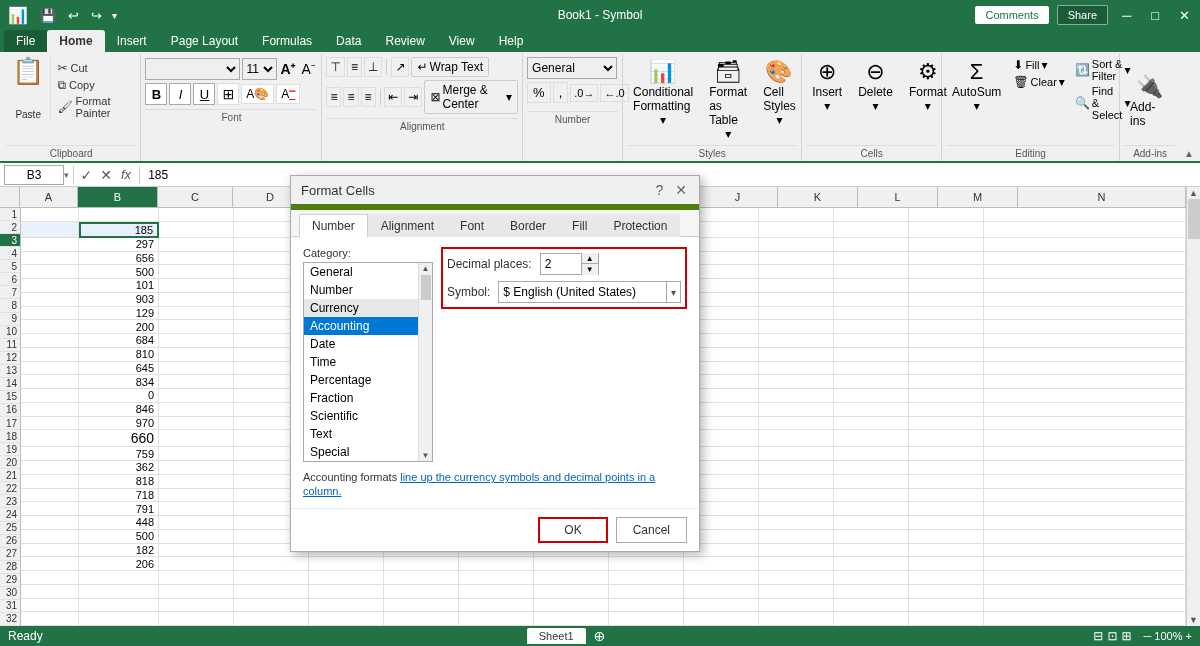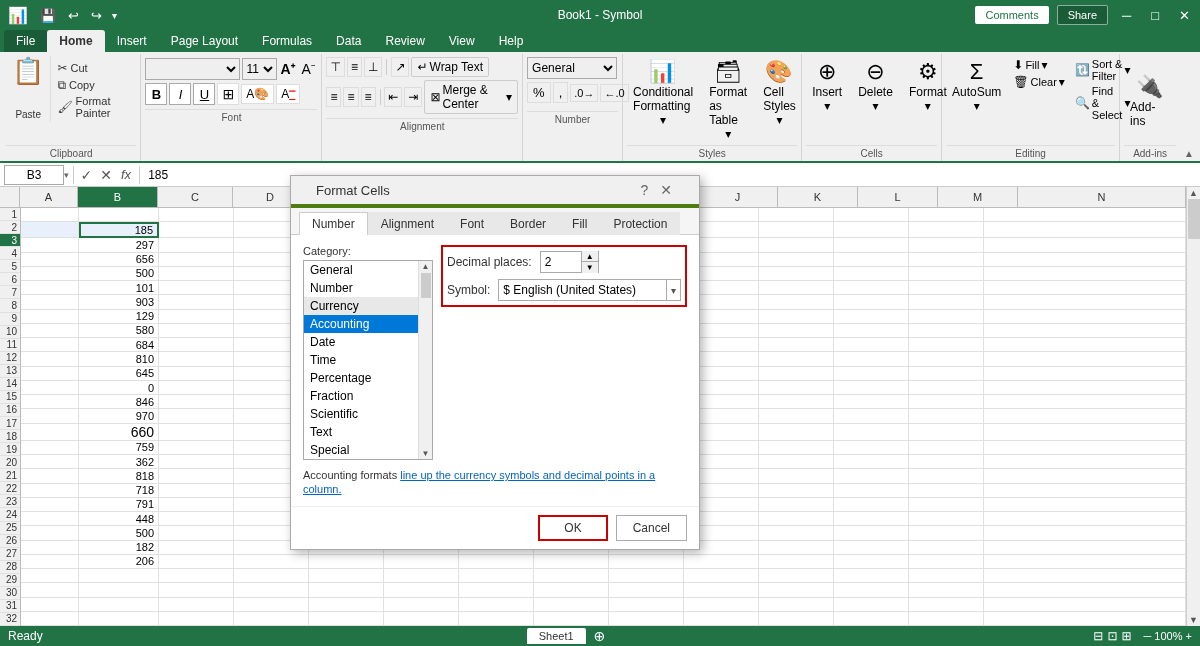--- a/index.html
+++ b/index.html
@@ -1,21 +1,21 @@
 <!DOCTYPE html>
 <html><head>
   <meta charset="utf-8">
   <style>
     * { box-sizing: border-box; margin: 0; padding: 0; font-family: 'Segoe UI', Arial, sans-serif; font-size: 12px; }
     body { background: #f0f0f0; overflow: hidden; width: 1200px; height: 646px; }
 
     
     .dialog-overlay { position: fixed; top: 0; left: 0; width: 100%; height: 100%; display: flex; align-items: center; justify-content: center; z-index: 100; }
     .dialog { background: white; border: 1px solid #aaa; box-shadow: 3px 3px 10px rgba(0,0,0,0.3); width: 410px; }
-    .dialog-title-bar { background: #f0f0f0; border-bottom: 4px solid #4d7c0f; padding: 6px 25px; display: flex; justify-content: space-between; align-items: center; }
+    .dialog-title-bar { background: #f0f0f0; border-bottom: 6px solid #4d7c0f; padding: 6px 10px; display: flex; justify-content: space-between; align-items: center; }
     .dialog-close { cursor: pointer; font-size: 14px; color: #666; background: none; border: none; padding: 0 2px; }
     .dialog-help { cursor: pointer; font-size: 14px; color: #666; background: none; border: none; padding: 0 4px; }
     .dialog-tabs { display: flex; border-bottom: 1px solid #ccc; padding: 4px 8px 0; background: #f5f5f5; gap: 0; }
     .dialog-tab { padding: 4px 12px; font-size: 12px; cursor: pointer; border: 1px solid transparent; border-bottom: none; margin-bottom: -1px; background: #e8e8e8; color: #333; }
     .dialog-tab.active { background: white; border-color: #ccc; border-bottom-color: white; z-index: 1; }
     .dialog-body { padding: 10px 12px; }
     .dialog-section { display: flex; gap: 8px; }
     .category-section { width: 130px; }
     .category-label { font-size: 11px; color: #333; margin-bottom: 3px; }
     .category-list { border: 1px solid #aaa; height: 200px; overflow-y: auto; font-size: 12px; }
@@ -422,21 +422,21 @@
                 <div style="width: 75px; min-width: 75px; border-right: 1px solid rgb(224, 224, 224); border-bottom: 1px solid rgb(224, 224, 224); display: flex; align-items: center; padding: 0px 4px; font-size: 11px; cursor: pointer;"></div>
                 <div style="width: 75px; min-width: 75px; border-right: 1px solid rgb(224, 224, 224); border-bottom: 1px solid rgb(224, 224, 224); display: flex; align-items: center; padding: 0px 4px; font-size: 11px; cursor: pointer;"></div>
                 <div style="width: 75px; min-width: 75px; border-right: 1px solid rgb(224, 224, 224); border-bottom: 1px solid rgb(224, 224, 224); display: flex; align-items: center; padding: 0px 4px; font-size: 11px; cursor: pointer;"></div>
                 <div style="width: 75px; min-width: 75px; border-right: 1px solid rgb(224, 224, 224); border-bottom: 1px solid rgb(224, 224, 224); display: flex; align-items: center; padding: 0px 4px; font-size: 11px; cursor: pointer;"></div>
                 <div style="width: 75px; min-width: 75px; border-right: 1px solid rgb(224, 224, 224); border-bottom: 1px solid rgb(224, 224, 224); display: flex; align-items: center; padding: 0px 4px; font-size: 11px; cursor: pointer;"></div>
                 <div style="width: 75px; min-width: 75px; border-right: 1px solid rgb(224, 224, 224); border-bottom: 1px solid rgb(224, 224, 224); display: flex; align-items: center; padding: 0px 4px; font-size: 11px; cursor: pointer;"></div>
                 <div style="flex: 1 1 0%; border-right: 1px solid rgb(224, 224, 224); border-bottom: 1px solid rgb(224, 224, 224); display: flex; align-items: center; padding: 0px 4px; font-size: 11px; cursor: pointer;"></div>
               </div>
               <div style="display: flex; height: 20px;">
                 <div style="width: 58px; min-width: 58px; border-right: 1px solid rgb(224, 224, 224); border-bottom: 1px solid rgb(224, 224, 224); display: flex; align-items: center; padding: 0px 4px; font-size: 11px;"></div>
-                <div style="width: 80px; min-width: 80px; border-right: 1px solid rgb(224, 224, 224); border-bottom: 1px solid rgb(224, 224, 224); display: flex; align-items: center; padding: 0px 4px; font-size: 11px; cursor: pointer; justify-content: flex-end;">580</div>
+                <div style="width: 80px; min-width: 80px; border-right: 1px solid rgb(224, 224, 224); border-bottom: 1px solid rgb(224, 224, 224); display: flex; align-items: center; padding: 0px 4px; font-size: 11px; cursor: pointer; justify-content: flex-end;">200</div>
                 <div style="width: 75px; min-width: 75px; border-right: 1px solid rgb(224, 224, 224); border-bottom: 1px solid rgb(224, 224, 224); display: flex; align-items: center; padding: 0px 4px; font-size: 11px; cursor: pointer;"></div>
                 <div style="width: 75px; min-width: 75px; border-right: 1px solid rgb(224, 224, 224); border-bottom: 1px solid rgb(224, 224, 224); display: flex; align-items: center; padding: 0px 4px; font-size: 11px; cursor: pointer;"></div>
                 <div style="width: 75px; min-width: 75px; border-right: 1px solid rgb(224, 224, 224); border-bottom: 1px solid rgb(224, 224, 224); display: flex; align-items: center; padding: 0px 4px; font-size: 11px; cursor: pointer;"></div>
                 <div style="width: 75px; min-width: 75px; border-right: 1px solid rgb(224, 224, 224); border-bottom: 1px solid rgb(224, 224, 224); display: flex; align-items: center; padding: 0px 4px; font-size: 11px; cursor: pointer;"></div>
                 <div style="width: 75px; min-width: 75px; border-right: 1px solid rgb(224, 224, 224); border-bottom: 1px solid rgb(224, 224, 224); display: flex; align-items: center; padding: 0px 4px; font-size: 11px; cursor: pointer;"></div>
                 <div style="width: 75px; min-width: 75px; border-right: 1px solid rgb(224, 224, 224); border-bottom: 1px solid rgb(224, 224, 224); display: flex; align-items: center; padding: 0px 4px; font-size: 11px; cursor: pointer;"></div>
                 <div style="width: 75px; min-width: 75px; border-right: 1px solid rgb(224, 224, 224); border-bottom: 1px solid rgb(224, 224, 224); display: flex; align-items: center; padding: 0px 4px; font-size: 11px; cursor: pointer;"></div>
                 <div style="width: 75px; min-width: 75px; border-right: 1px solid rgb(224, 224, 224); border-bottom: 1px solid rgb(224, 224, 224); display: flex; align-items: center; padding: 0px 4px; font-size: 11px; cursor: pointer;"></div>
                 <div style="width: 75px; min-width: 75px; border-right: 1px solid rgb(224, 224, 224); border-bottom: 1px solid rgb(224, 224, 224); display: flex; align-items: center; padding: 0px 4px; font-size: 11px; cursor: pointer;"></div>
                 <div style="width: 75px; min-width: 75px; border-right: 1px solid rgb(224, 224, 224); border-bottom: 1px solid rgb(224, 224, 224); display: flex; align-items: center; padding: 0px 4px; font-size: 11px; cursor: pointer;"></div>
@@ -471,20 +471,36 @@
                 <div style="width: 75px; min-width: 75px; border-right: 1px solid rgb(224, 224, 224); border-bottom: 1px solid rgb(224, 224, 224); display: flex; align-items: center; padding: 0px 4px; font-size: 11px; cursor: pointer;"></div>
                 <div style="width: 75px; min-width: 75px; border-right: 1px solid rgb(224, 224, 224); border-bottom: 1px solid rgb(224, 224, 224); display: flex; align-items: center; padding: 0px 4px; font-size: 11px; cursor: pointer;"></div>
                 <div style="width: 75px; min-width: 75px; border-right: 1px solid rgb(224, 224, 224); border-bottom: 1px solid rgb(224, 224, 224); display: flex; align-items: center; padding: 0px 4px; font-size: 11px; cursor: pointer;"></div>
                 <div style="width: 75px; min-width: 75px; border-right: 1px solid rgb(224, 224, 224); border-bottom: 1px solid rgb(224, 224, 224); display: flex; align-items: center; padding: 0px 4px; font-size: 11px; cursor: pointer;"></div>
                 <div style="width: 75px; min-width: 75px; border-right: 1px solid rgb(224, 224, 224); border-bottom: 1px solid rgb(224, 224, 224); display: flex; align-items: center; padding: 0px 4px; font-size: 11px; cursor: pointer;"></div>
                 <div style="flex: 1 1 0%; border-right: 1px solid rgb(224, 224, 224); border-bottom: 1px solid rgb(224, 224, 224); display: flex; align-items: center; padding: 0px 4px; font-size: 11px; cursor: pointer;"></div>
               </div>
               <div style="display: flex; height: 20px;">
                 <div style="width: 58px; min-width: 58px; border-right: 1px solid rgb(224, 224, 224); border-bottom: 1px solid rgb(224, 224, 224); display: flex; align-items: center; padding: 0px 4px; font-size: 11px;"></div>
                 <div style="width: 80px; min-width: 80px; border-right: 1px solid rgb(224, 224, 224); border-bottom: 1px solid rgb(224, 224, 224); display: flex; align-items: center; padding: 0px 4px; font-size: 11px; cursor: pointer; justify-content: flex-end;">645</div>
+                <div style="width: 75px; min-width: 75px; border-right: 1px solid rgb(224, 224, 224); border-bottom: 1px solid rgb(224, 224, 224); display: flex; align-items: center; padding: 0px 4px; font-size: 11px; cursor: pointer;"></div>
+                <div style="width: 75px; min-width: 75px; border-right: 1px solid rgb(224, 224, 224); border-bottom: 1px solid rgb(224, 224, 224); display: flex; align-items: center; padding: 0px 4px; font-size: 11px; cursor: pointer;"></div>
+                <div style="width: 75px; min-width: 75px; border-right: 1px solid rgb(224, 224, 224); border-bottom: 1px solid rgb(224, 224, 224); display: flex; align-items: center; padding: 0px 4px; font-size: 11px; cursor: pointer;"></div>
+                <div style="width: 75px; min-width: 75px; border-right: 1px solid rgb(224, 224, 224); border-bottom: 1px solid rgb(224, 224, 224); display: flex; align-items: center; padding: 0px 4px; font-size: 11px; cursor: pointer;"></div>
+                <div style="width: 75px; min-width: 75px; border-right: 1px solid rgb(224, 224, 224); border-bottom: 1px solid rgb(224, 224, 224); display: flex; align-items: center; padding: 0px 4px; font-size: 11px; cursor: pointer;"></div>
+                <div style="width: 75px; min-width: 75px; border-right: 1px solid rgb(224, 224, 224); border-bottom: 1px solid rgb(224, 224, 224); display: flex; align-items: center; padding: 0px 4px; font-size: 11px; cursor: pointer;"></div>
+                <div style="width: 75px; min-width: 75px; border-right: 1px solid rgb(224, 224, 224); border-bottom: 1px solid rgb(224, 224, 224); display: flex; align-items: center; padding: 0px 4px; font-size: 11px; cursor: pointer;"></div>
+                <div style="width: 75px; min-width: 75px; border-right: 1px solid rgb(224, 224, 224); border-bottom: 1px solid rgb(224, 224, 224); display: flex; align-items: center; padding: 0px 4px; font-size: 11px; cursor: pointer;"></div>
+                <div style="width: 75px; min-width: 75px; border-right: 1px solid rgb(224, 224, 224); border-bottom: 1px solid rgb(224, 224, 224); display: flex; align-items: center; padding: 0px 4px; font-size: 11px; cursor: pointer;"></div>
+                <div style="width: 75px; min-width: 75px; border-right: 1px solid rgb(224, 224, 224); border-bottom: 1px solid rgb(224, 224, 224); display: flex; align-items: center; padding: 0px 4px; font-size: 11px; cursor: pointer;"></div>
+                <div style="width: 75px; min-width: 75px; border-right: 1px solid rgb(224, 224, 224); border-bottom: 1px solid rgb(224, 224, 224); display: flex; align-items: center; padding: 0px 4px; font-size: 11px; cursor: pointer;"></div>
+                <div style="flex: 1 1 0%; border-right: 1px solid rgb(224, 224, 224); border-bottom: 1px solid rgb(224, 224, 224); display: flex; align-items: center; padding: 0px 4px; font-size: 11px; cursor: pointer;"></div>
+              </div>
+              <div style="display: flex; height: 20px;">
+                <div style="width: 58px; min-width: 58px; border-right: 1px solid rgb(224, 224, 224); border-bottom: 1px solid rgb(224, 224, 224); display: flex; align-items: center; padding: 0px 4px; font-size: 11px;"></div>
+                <div style="width: 80px; min-width: 80px; border-right: 1px solid rgb(224, 224, 224); border-bottom: 1px solid rgb(224, 224, 224); display: flex; align-items: center; padding: 0px 4px; font-size: 11px; cursor: pointer; justify-content: flex-end;">834</div>
                 <div style="width: 75px; min-width: 75px; border-right: 1px solid rgb(224, 224, 224); border-bottom: 1px solid rgb(224, 224, 224); display: flex; align-items: center; padding: 0px 4px; font-size: 11px; cursor: pointer;"></div>
                 <div style="width: 75px; min-width: 75px; border-right: 1px solid rgb(224, 224, 224); border-bottom: 1px solid rgb(224, 224, 224); display: flex; align-items: center; padding: 0px 4px; font-size: 11px; cursor: pointer;"></div>
                 <div style="width: 75px; min-width: 75px; border-right: 1px solid rgb(224, 224, 224); border-bottom: 1px solid rgb(224, 224, 224); display: flex; align-items: center; padding: 0px 4px; font-size: 11px; cursor: pointer;"></div>
                 <div style="width: 75px; min-width: 75px; border-right: 1px solid rgb(224, 224, 224); border-bottom: 1px solid rgb(224, 224, 224); display: flex; align-items: center; padding: 0px 4px; font-size: 11px; cursor: pointer;"></div>
                 <div style="width: 75px; min-width: 75px; border-right: 1px solid rgb(224, 224, 224); border-bottom: 1px solid rgb(224, 224, 224); display: flex; align-items: center; padding: 0px 4px; font-size: 11px; cursor: pointer;"></div>
                 <div style="width: 75px; min-width: 75px; border-right: 1px solid rgb(224, 224, 224); border-bottom: 1px solid rgb(224, 224, 224); display: flex; align-items: center; padding: 0px 4px; font-size: 11px; cursor: pointer;"></div>
                 <div style="width: 75px; min-width: 75px; border-right: 1px solid rgb(224, 224, 224); border-bottom: 1px solid rgb(224, 224, 224); display: flex; align-items: center; padding: 0px 4px; font-size: 11px; cursor: pointer;"></div>
                 <div style="width: 75px; min-width: 75px; border-right: 1px solid rgb(224, 224, 224); border-bottom: 1px solid rgb(224, 224, 224); display: flex; align-items: center; padding: 0px 4px; font-size: 11px; cursor: pointer;"></div>
                 <div style="width: 75px; min-width: 75px; border-right: 1px solid rgb(224, 224, 224); border-bottom: 1px solid rgb(224, 224, 224); display: flex; align-items: center; padding: 0px 4px; font-size: 11px; cursor: pointer;"></div>
                 <div style="width: 75px; min-width: 75px; border-right: 1px solid rgb(224, 224, 224); border-bottom: 1px solid rgb(224, 224, 224); display: flex; align-items: center; padding: 0px 4px; font-size: 11px; cursor: pointer;"></div>

